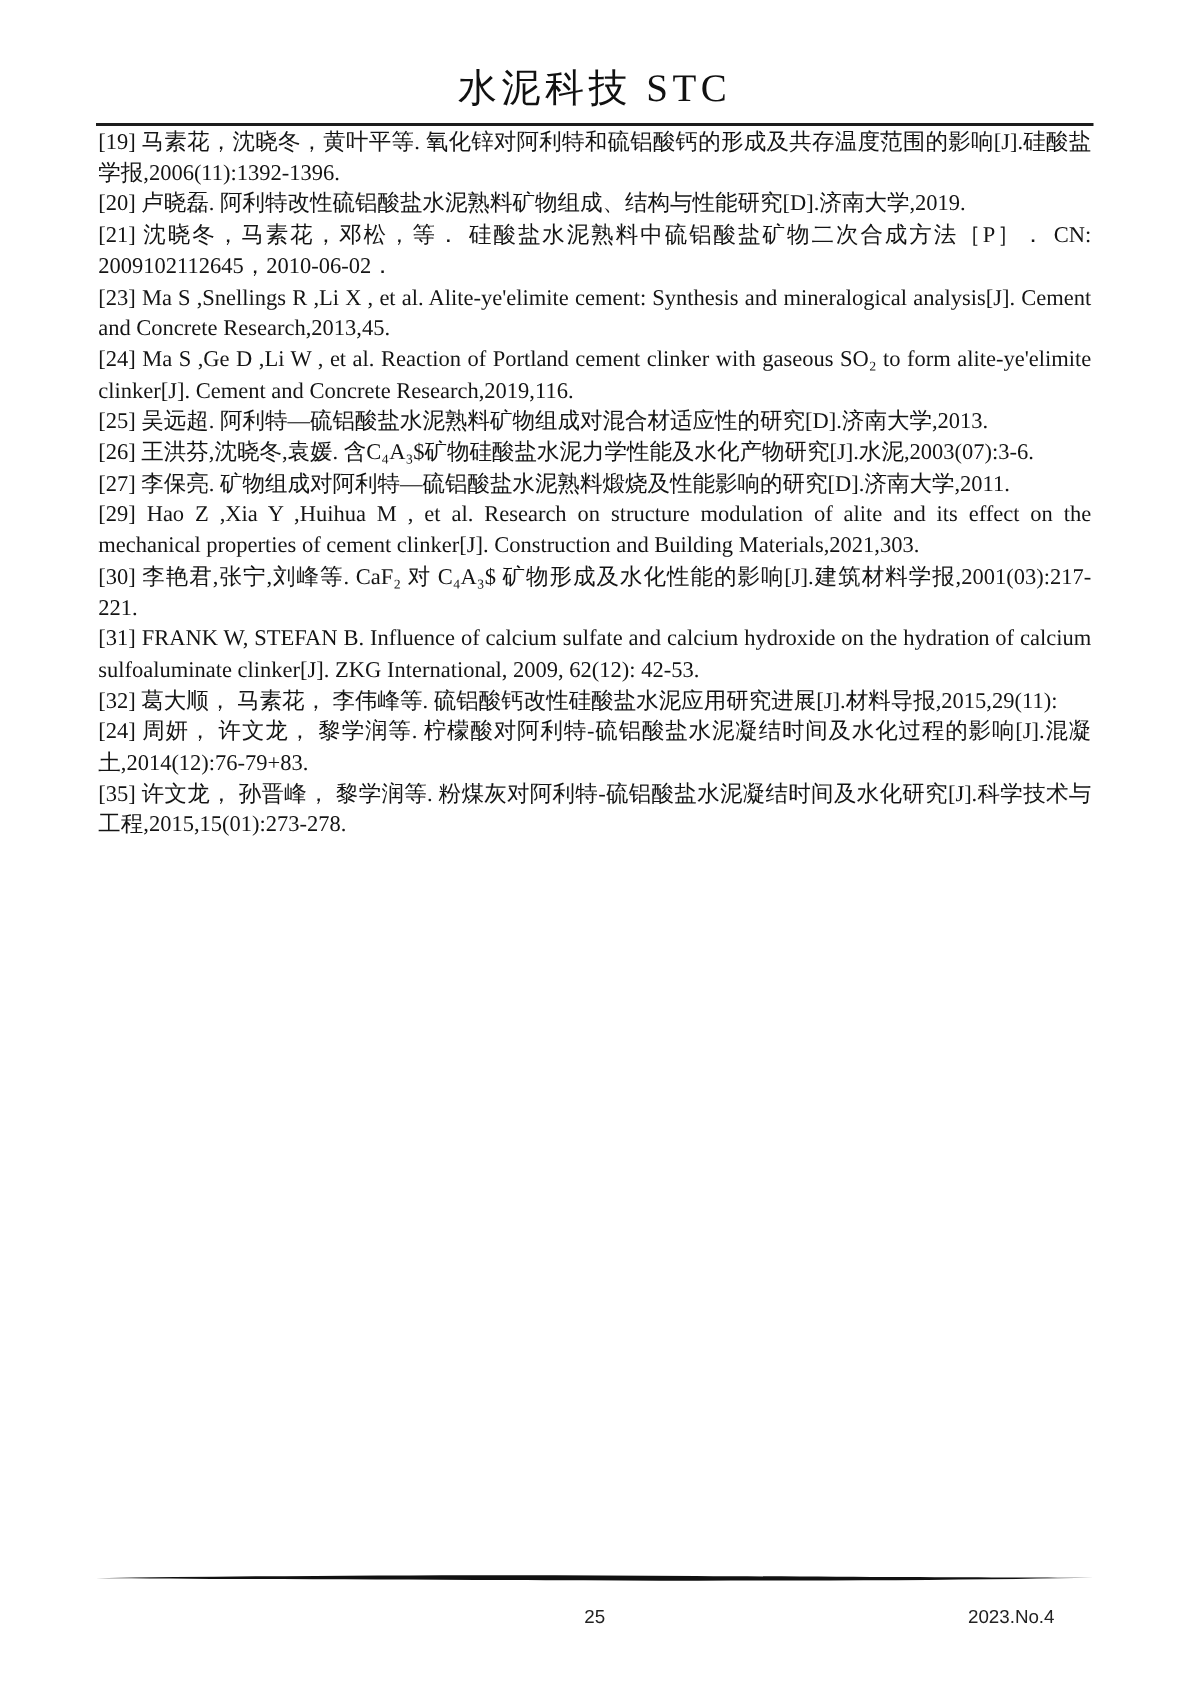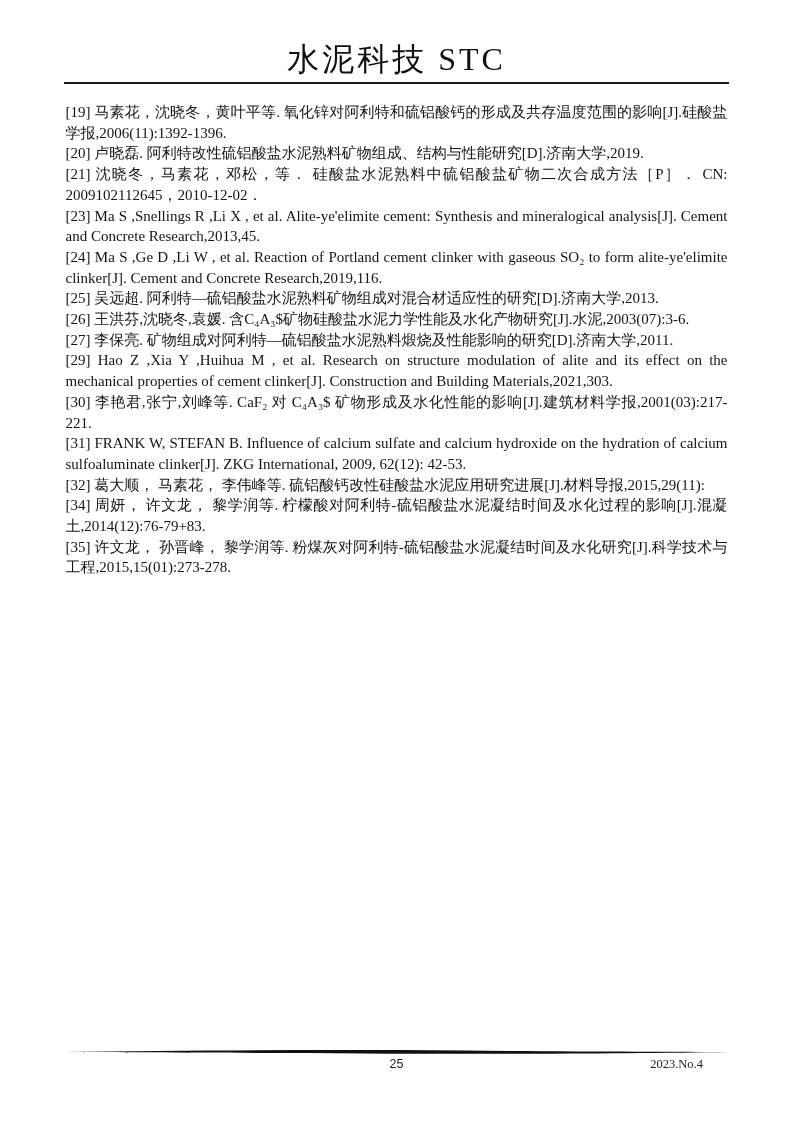--- a/index.html
+++ b/index.html
@@ -7,35 +7,35 @@
     position:relative;
     width:793px;height:1122px;
     background:#ffffff;
     font-family:"Liberation Serif","DejaVu Serif",serif;
     color:#1a1a1a;
     overflow:hidden;
   }
   .header{ padding-top:44px; }
   .journal-title{
     text-align:center;
-    font-size:32px;
+    font-size:26px;
     line-height:30px;
     letter-spacing:3px;
     font-weight:500;
     color:#111;
   }
   .header-rule{
     width:665px;
     margin:8px auto 0 auto;
     border-top:2px solid #1c1c1c;
     height:0;
   }
   .refs{
     width:662px;
-    margin:18px auto 0 auto;
+    margin:1px auto 0 auto;
   }
   .ref{
     margin:0;
     font-size:15px;
     line-height:20.7px;
     text-align:justify;
     text-justify:inter-character;
     word-break:break-word;
     color:#141414;
   }
@@ -43,59 +43,58 @@
     position:absolute;
     left:64px;
     width:665px;
     top:1049px;
   }
   .footer-rule{ display:block; width:665px; height:6px; }
   .footer-row{
     position:relative;
     width:100%;
     height:16px;
-    margin-top:2px;
+    margin-top:16px;
     font-family:"Liberation Sans","DejaVu Sans",sans-serif;
     font-size:12.5px;
     color:#222;
   }
   .page-num{
     position:absolute; left:0; right:0;
     text-align:center;
   }
   .issue{
     position:absolute; right:26px;
     text-align:right;
-    font-family:Liberation Serif, serif;
   }
 </style>
 </head>
 <body>
 
 <div class="page">
 
   <div class="header">
     <div class="journal-title">水泥科技  STC</div>
     <div class="header-rule"></div>
   </div>
 
   <div class="refs">
     <p class="ref">[19]  马素花，沈晓冬，黄叶平等. 氧化锌对阿利特和硫铝酸钙的形成及共存温度范围的影响[J].硅酸盐学报,2006(11):1392-1396.</p>
     <p class="ref">[20]  卢晓磊. 阿利特改性硫铝酸盐水泥熟料矿物组成、结构与性能研究[D].济南大学,2019.</p>
-    <p class="ref">[21]  沈晓冬，马素花，邓松，等．  硅酸盐水泥熟料中硫铝酸盐矿物二次合成方法［P］．  CN: 2009102112645，2010-12-02．</p>
+    <p class="ref">[21]  沈晓冬，马素花，邓松，等．  硅酸盐水泥熟料中硫铝酸盐矿物二次合成方法［P］．  CN: 2009102112645，2010-06-02．</p>
     <p class="ref">[23] Ma S ,Snellings R ,Li X , et al. Alite-ye'elimite cement: Synthesis and mineralogical analysis[J]. Cement and Concrete Research,2013,45.</p>
     <p class="ref">[24] Ma S ,Ge D ,Li W , et al. Reaction of Portland cement clinker with gaseous SO₂ to form alite-ye'elimite clinker[J]. Cement and Concrete Research,2019,116.</p>
     <p class="ref">[25]  吴远超. 阿利特—硫铝酸盐水泥熟料矿物组成对混合材适应性的研究[D].济南大学,2013.</p>
     <p class="ref">[26]  王洪芬,沈晓冬,袁媛. 含C₄A₃$矿物硅酸盐水泥力学性能及水化产物研究[J].水泥,2003(07):3-6.</p>
     <p class="ref">[27]  李保亮. 矿物组成对阿利特—硫铝酸盐水泥熟料煅烧及性能影响的研究[D].济南大学,2011.</p>
     <p class="ref">[29] Hao Z ,Xia Y ,Huihua M , et al. Research on structure modulation of alite and its effect on the mechanical properties of cement clinker[J]. Construction and Building Materials,2021,303.</p>
     <p class="ref">[30]  李艳君,张宁,刘峰等. CaF₂ 对 C₄A₃$ 矿物形成及水化性能的影响[J].建筑材料学报,2001(03):217-221.</p>
     <p class="ref">[31] FRANK W, STEFAN B. Influence of calcium sulfate and calcium hydroxide on the hydration of calcium sulfoaluminate clinker[J]. ZKG International, 2009, 62(12): 42-53.</p>
     <p class="ref">[32]  葛大顺， 马素花， 李伟峰等. 硫铝酸钙改性硅酸盐水泥应用研究进展[J].材料导报,2015,29(11):</p>
-    <p class="ref">[34]  周妍， 许文龙， 黎学润等. 柠檬酸对阿利特-硫铝酸盐水泥凝结时间及水化过程的影响[J].混凝土,2014(12):76-79+83.</p>
+    <p class="ref">[24]  周妍， 许文龙， 黎学润等. 柠檬酸对阿利特-硫铝酸盐水泥凝结时间及水化过程的影响[J].混凝土,2014(12):76-79+83.</p>
     <p class="ref">[35]  许文龙， 孙晋峰， 黎学润等. 粉煤灰对阿利特-硫铝酸盐水泥凝结时间及水化研究[J].科学技术与工程,2015,15(01):273-278.</p>
   </div>
 
   <div class="footer">
     <svg class="footer-rule" viewBox="0 0 665 6" preserveAspectRatio="none" xmlns="http://www.w3.org/2000/svg">
       <path d="M0 3.1 C 120 1.4, 260 0.5, 400 1.6 C 520 2.5, 610 2.7, 665 2.9
                C 570 4.4, 430 5.3, 300 4.5 C 180 3.9, 70 3.6, 0 3.1 Z" fill="#111"></path>
     </svg>
     <div class="footer-row">
       <span class="page-num">25</span>

